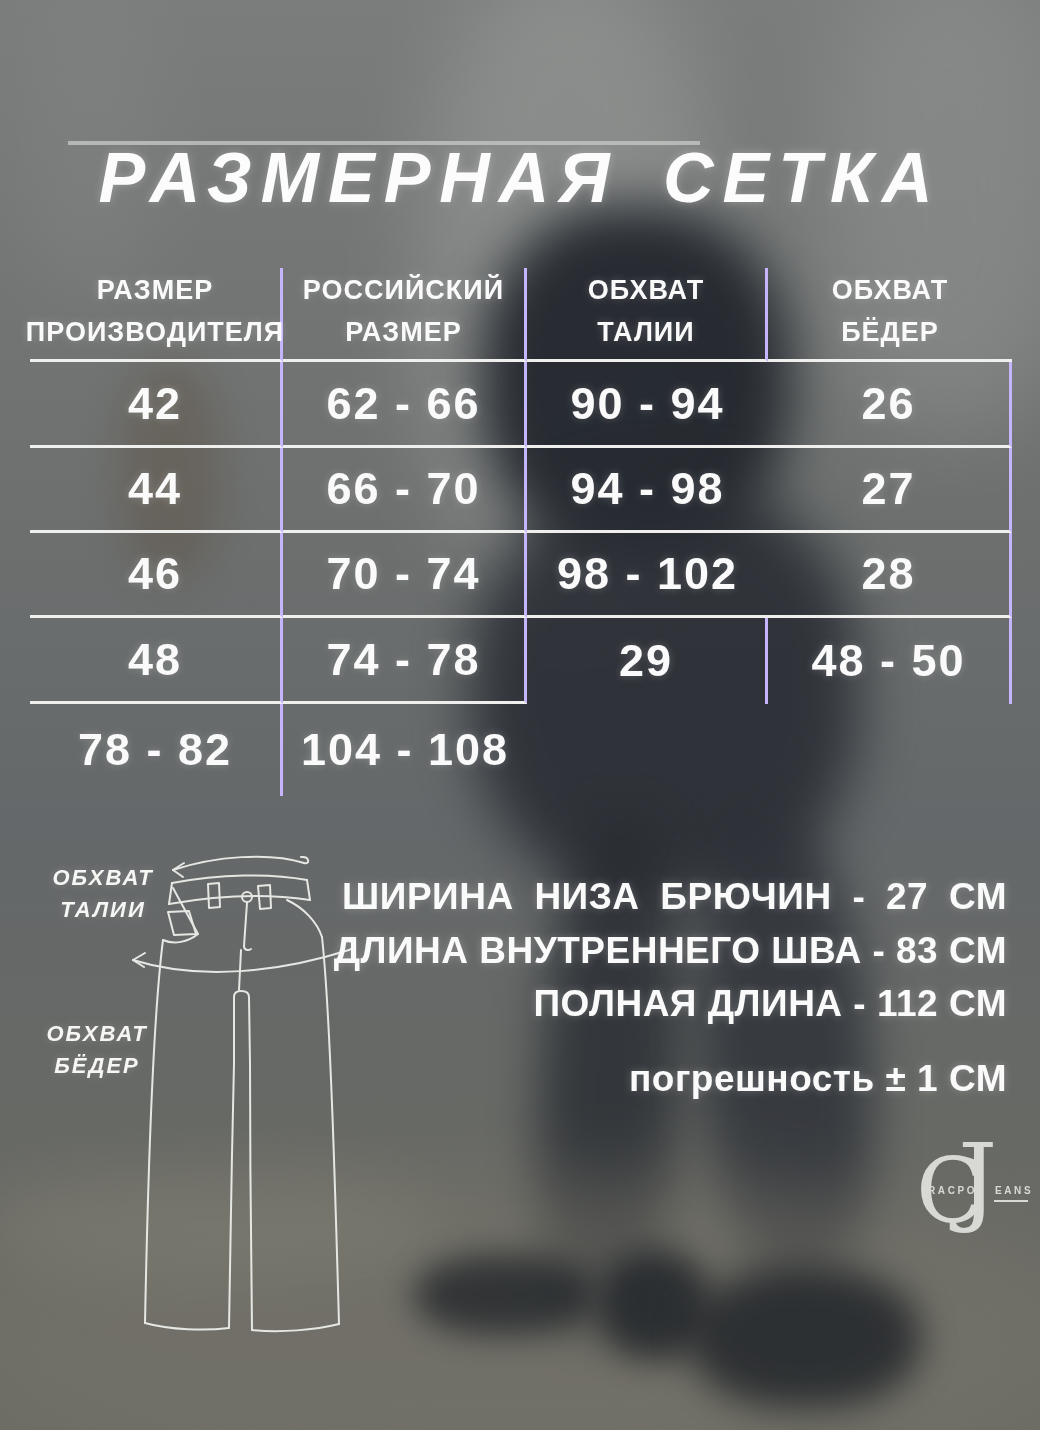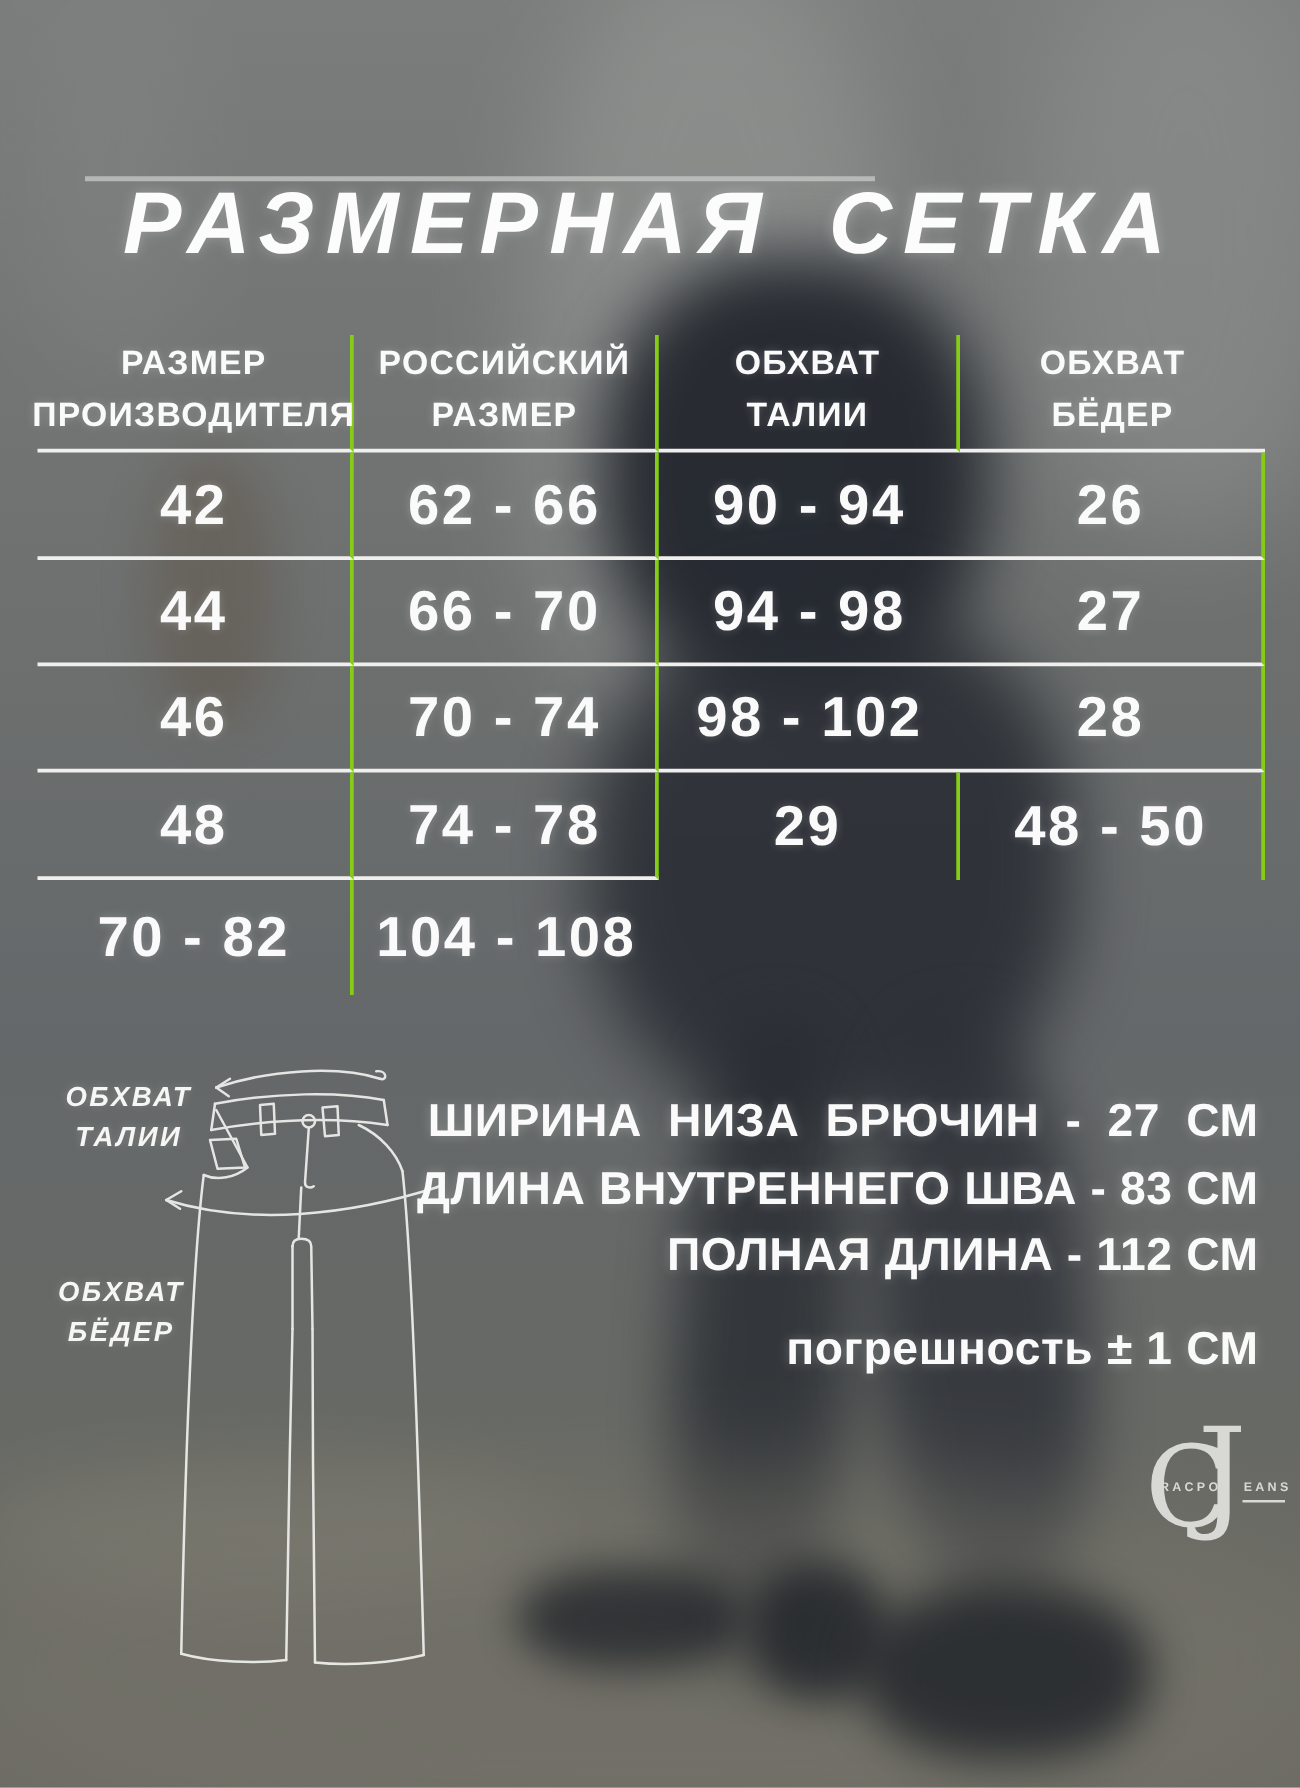--- a/index.html
+++ b/index.html
@@ -33,21 +33,21 @@
     color:#fcfcfc; text-shadow:0 0 10px rgba(255,255,255,.25); white-space:nowrap;margin-top:34px; }
   .title-strike { position:absolute; left:68px; top:141px; width:632px; height:4px;
     background:#c3c5c3; opacity:.8; z-index:6; }
 
   
   .size-table { position:absolute; left:30px; top:268px; width:982px; height:528px; z-index:5;
     display:grid; grid-template-columns:253px 244px 241px 244px;
     grid-template-rows:94px 86px 85px 85px 86px 92px; }
   .cell { display:flex; align-items:center; justify-content:center; color:#fafafa;
     text-shadow:0 0 8px rgba(255,255,255,.22); }
-  .cell.v { border-right:3px solid #84cc16; }
+  .cell.v { border-right:3px solid #c4b5fd; }
   .cell.h { border-bottom:3px solid #eff0ee; }
   .head { flex-direction:column; font-size:27px; font-weight:bold; letter-spacing:1px;
     line-height:1.55; text-align:center; padding-bottom:4px; }
   .num { font-size:45px; font-weight:bold; letter-spacing:2px; white-space:nowrap; }
 
   
   .jeans-svg { position:absolute; left:120px; top:850px; width:260px; height:560px; z-index:5; }
   .diag-label { position:absolute; z-index:5; color:#f6f6f4; font-weight:bold; font-style:italic;
     font-size:22px; letter-spacing:2px; line-height:1.45; text-align:center;
     text-shadow:0 0 8px rgba(255,255,255,.2); }
@@ -131,21 +131,21 @@
     <div class="cell num v h">46</div>
     <div class="cell num v h">70 - 74</div>
     <div class="cell num h">98 - 102</div>
 
     <div class="cell num v h">28</div>
     <div class="cell num v h">48</div>
     <div class="cell num v h">74 - 78</div>
 
     <div class="cell num v">29</div>
     <div class="cell num v">48 - 50</div>
-    <div class="cell num v">70 - 82</div>
+    <div class="cell num v">78 - 82</div>
     <div class="cell num">104 - 108</div>
   </div>
 
   <svg class="jeans-svg" viewBox="0 0 260 560">
     <g fill="none" stroke="#eceeea" stroke-width="2" stroke-linecap="round" stroke-linejoin="round" opacity="0.95">
 
       <path d="M 52,33 C 100,24 150,23 187,30"></path>
       <path d="M 49,54 C 100,45 150,44 190,50"></path>
       <path d="M 52,33 L 49,54"></path>
       <path d="M 187,30 L 190,50"></path>

